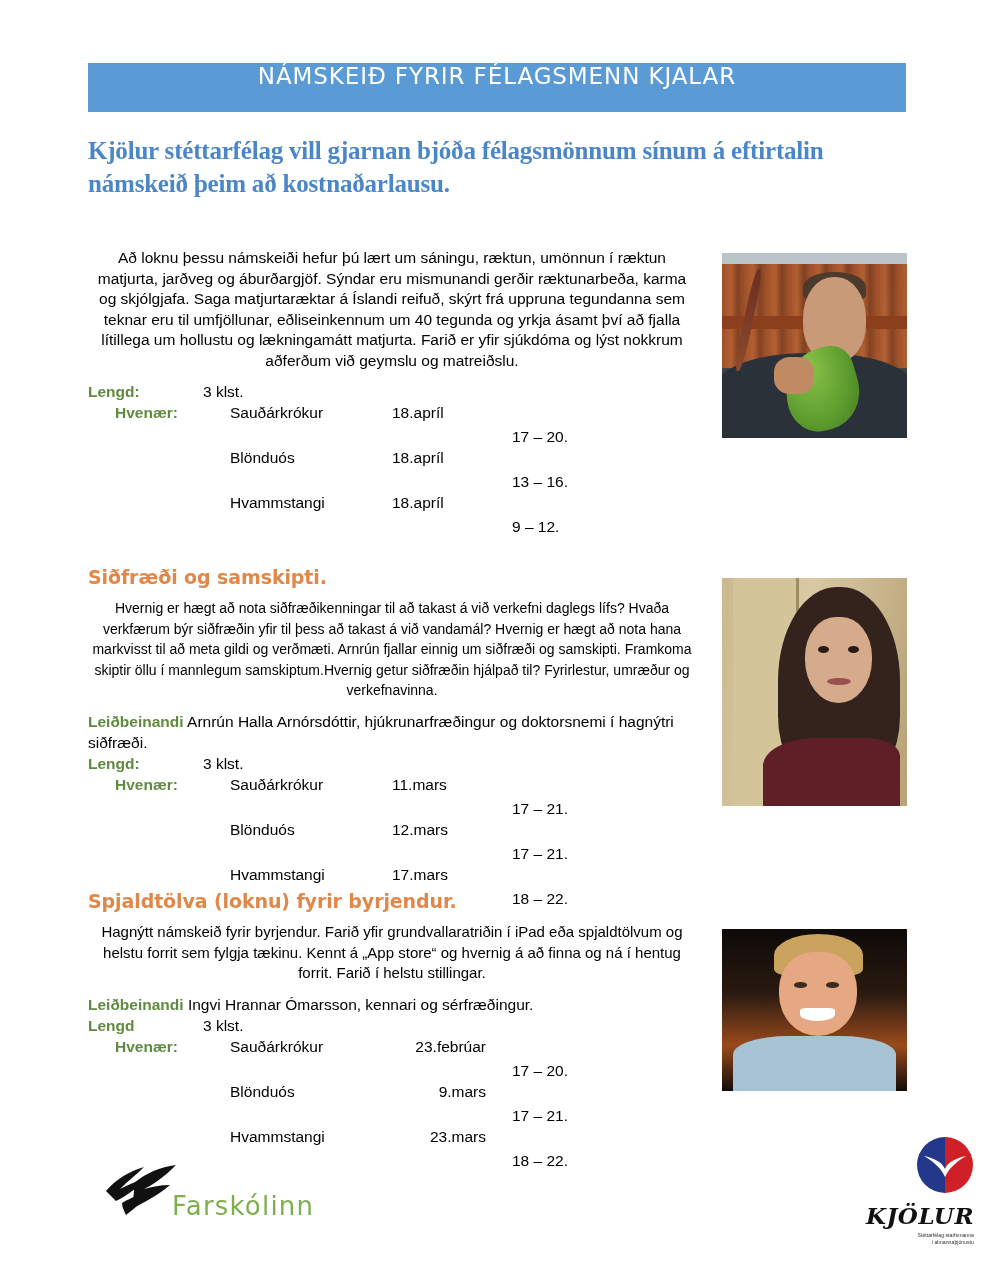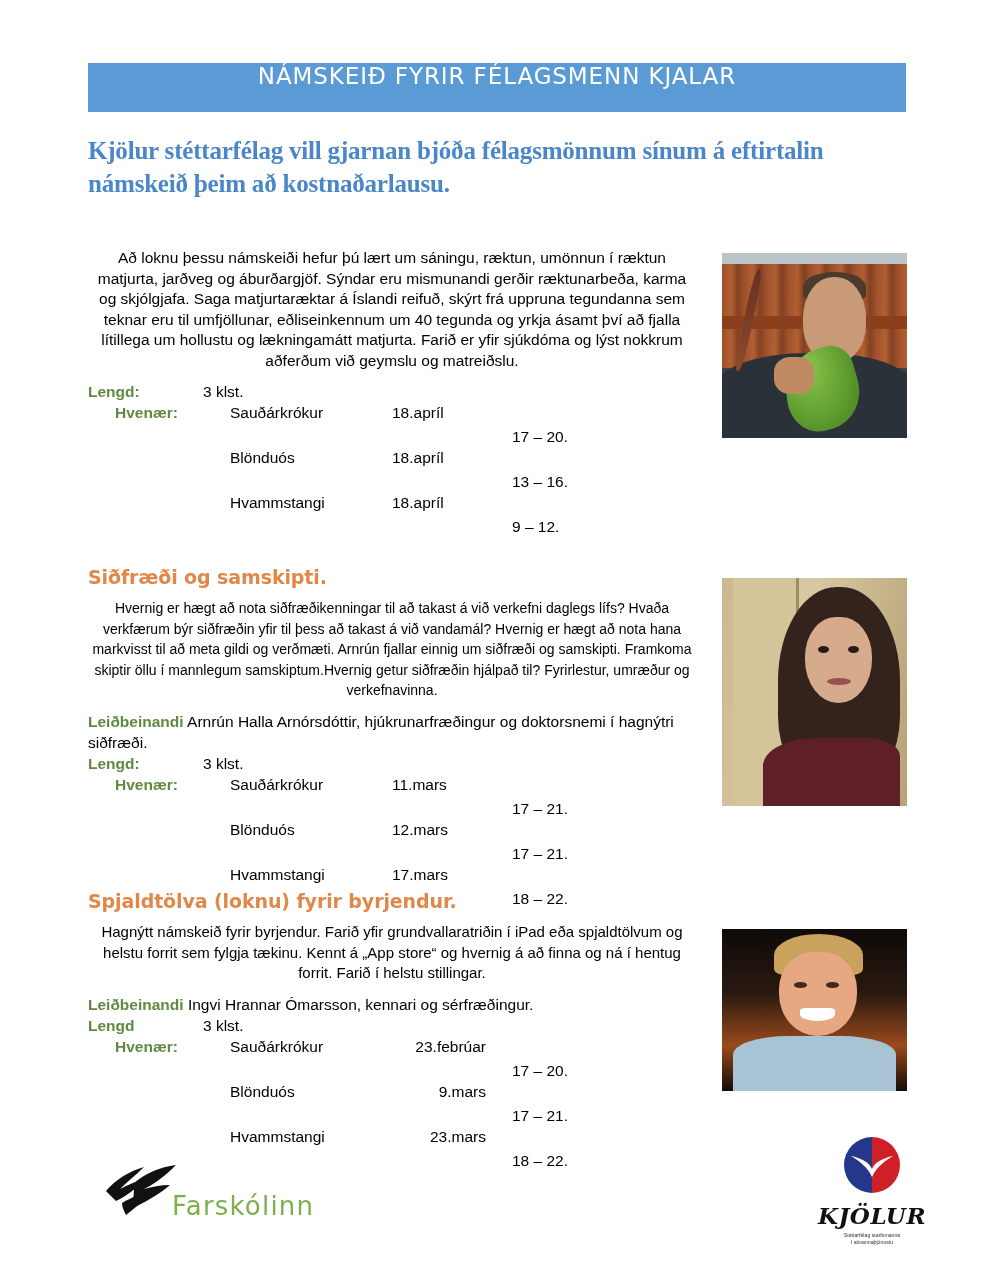--- a/index.html
+++ b/index.html
@@ -174,21 +174,21 @@
 
   
   #logo-farskolinn { position: absolute; left: 96px; top: 1163px; width: 240px; height: 80px; }
   .fs-mark { position: absolute; left: 8px; top: 0; width: 74px; height: 58px; }
   .fs-text {
     position: absolute; left: 76px; top: 28px;
     font-family: "DejaVu Sans", sans-serif;
     font-size: 26px; color: #7fae4e; letter-spacing: 1.2px;
   }
 
-  #logo-kjolur { position: absolute; left: 802px; top: 1136px; width: 140px; height: 110px; text-align: center; }
+  #logo-kjolur { position: absolute; left: 834px; top: 1136px; width: 140px; height: 110px; text-align: right; }
   .kj-emblem { position: relative; width: 58px; height: 58px; margin: 0 auto; }
   .kj-word {
     font-family: "DejaVu Serif", serif;
     font-style: italic; font-weight: bold;
     font-size: 23px; color: #111; letter-spacing: 0.5px;
     margin-top: 4px;
   }
   .kj-tag {
     font-family: "Liberation Sans", sans-serif;
     font-size: 5.2px; color: #333; line-height: 7px; margin-top: 3px;

